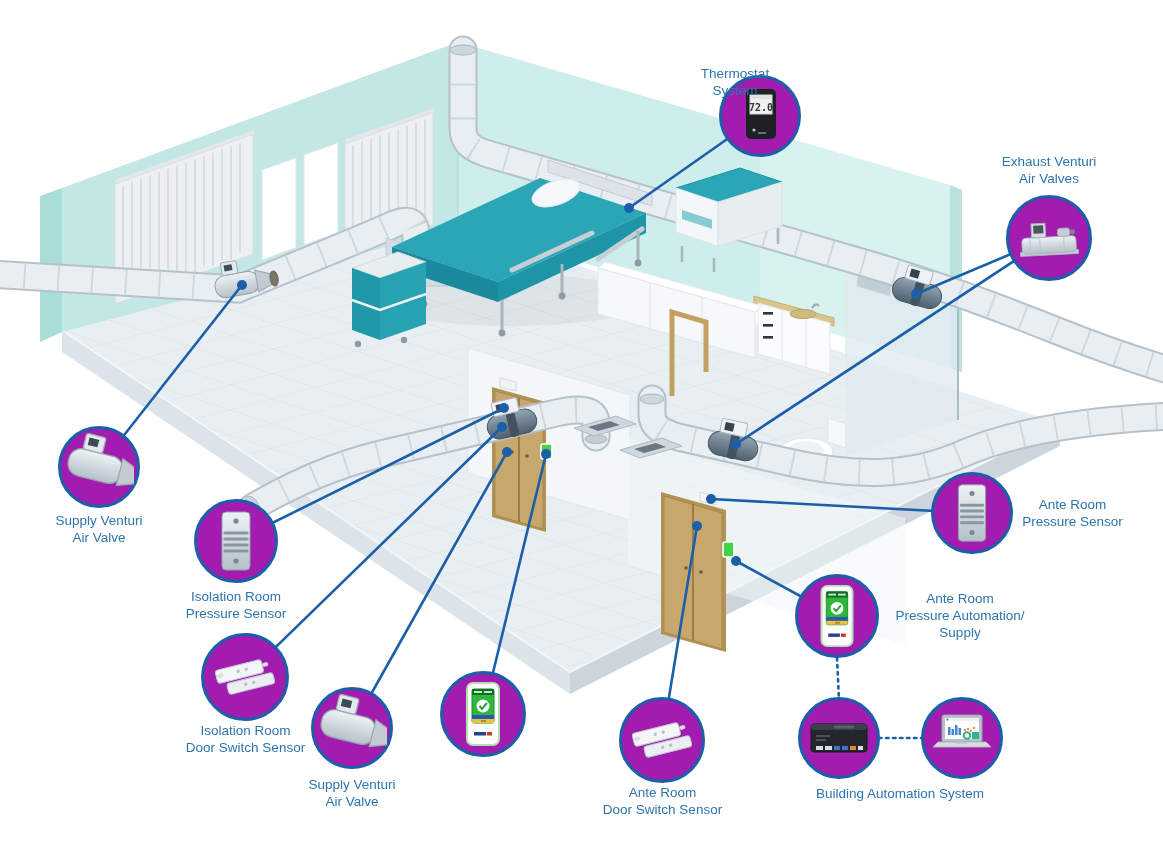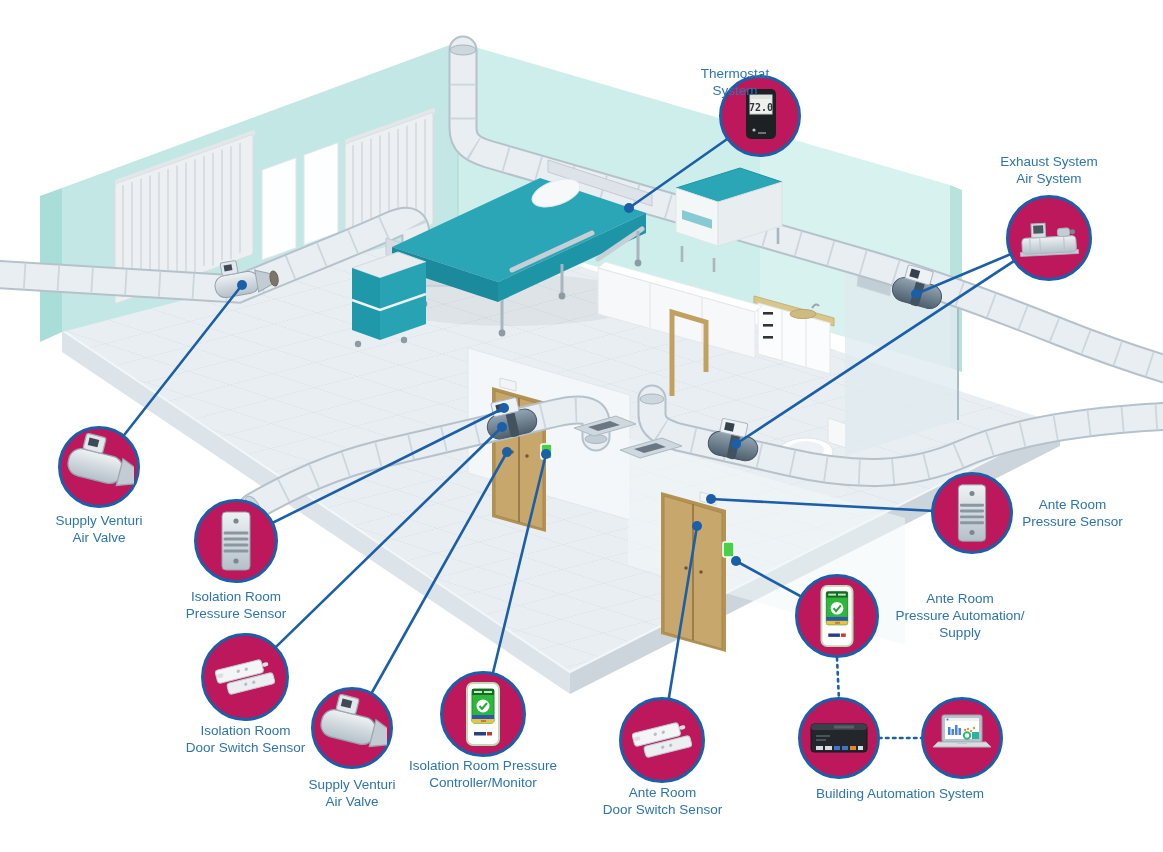--- a/index.html
+++ b/index.html
@@ -1,19 +1,19 @@
 <!DOCTYPE html>
 <html><head>
 <meta charset="utf-8">
 <style>
   html,body{margin:0;padding:0;background:#fff;}
   .stage{position:relative;width:1163px;height:852px;background:#ffffff;overflow:hidden;
          font-family:"Liberation Sans",sans-serif;}
   .scene{position:absolute;left:0;top:0;}
-  .bubble{position:absolute;border-radius:50%;background:#be185d;border:3px solid #1b5fa8;
+  .bubble{position:absolute;border-radius:50%;background:#a21caf;border:3px solid #1b5fa8;
           box-sizing:border-box;display:flex;align-items:center;justify-content:center;z-index:5;}
   .lbl{position:absolute;color:#2e74ad;font-size:13.5px;line-height:17px;text-align:center;z-index:6;}
   .lbl div{white-space:nowrap;}
 </style>
 </head>
 <body>
 
 <div class="stage">
 
 <svg class="scene" width="1163" height="852" viewBox="0 0 1163 852">
@@ -269,22 +269,22 @@
       <rect x="8" y="34" width="54" height="16" rx="4" fill="url(#gSilver)" stroke="#a9b5bf"></rect>
       <path d="M16 35 V49 M26 35 V49 M50 35 V49" stroke="#b7c2ca" stroke-width="1"></path>
       <rect x="18" y="20" width="14" height="14" fill="#d7dee3" stroke="#a9b5bf"></rect>
       <rect x="20" y="22" width="10" height="8" fill="#4a5660"></rect>
       <rect x="44" y="26" width="12" height="8" rx="3" fill="#c4cdd4" stroke="#a9b5bf"></rect>
       <circle cx="59" cy="30" r="2.6" fill="#7b8792"></circle>
     </g>
   </svg>
 </div>
 <div class="lbl" style="left:974px;top:153px;width:150px;">
-  <div>Exhaust System</div>
-      <div>Air System</div>
+  <div>Exhaust Venturi</div>
+      <div>Air Valves</div>
 </div>
 
 <div class="bubble" style="left:58px;top:426px;width:82px;height:82px;">
   <svg width="70" height="70" viewBox="0 0 70 70">
     <g transform="translate(35,35) rotate(14)">
           <use href="#valve-silver" transform="scale(1.25)"></use>
         </g>
   </svg>
 </div>
 <div class="lbl" style="left:37px;top:512px;width:124px;">
@@ -344,24 +344,20 @@
     <rect x="26" y="12" width="8" height="2" fill="#bfe8c2"></rect>
         <rect x="36" y="12" width="8" height="2" fill="#bfe8c2"></rect>
     <circle cx="35" cy="27" r="6.5" fill="#ffffff"></circle>
     <path d="M31.5 27 l2.5 3 l5 -6" stroke="#2aa334" stroke-width="2" fill="none"></path>
     <rect x="24" y="36" width="22" height="4" fill="#2b57b0"></rect>
     <rect x="24" y="40" width="22" height="4" fill="#e9c23e"></rect>
     <rect x="33" y="41" width="5" height="2" fill="#d07a28"></rect>
     <rect x="26" y="53" width="12" height="3.5" fill="#28407e"></rect>
         <rect x="39" y="53" width="5" height="3.5" fill="#c23b2e"></rect>
   </svg>
-</div>
-<div class="lbl" style="left:398px;top:757px;width:170px;">
-  <div>Isolation Room Pressure</div>
-      <div>Controller/Monitor</div>
 </div>
 
 <div class="bubble" style="left:619px;top:697px;width:86px;height:86px;">
   <svg width="72" height="72" viewBox="0 0 70 70">
     <g transform="rotate(-14 35 35)">
       <rect x="8" y="22" width="46" height="13" rx="3" fill="#f3f5f6" stroke="#c3cbd1"></rect>
       <rect x="16" y="37" width="46" height="11" rx="3" fill="#eceff1" stroke="#c3cbd1"></rect>
       <ellipse cx="12" cy="28" rx="3" ry="2" fill="#dadfe3"></ellipse>
           <ellipse cx="57" cy="28" rx="3" ry="2" fill="#dadfe3"></ellipse>
       <circle cx="30" cy="28" r="1.6" fill="#b7bec4"></circle>

